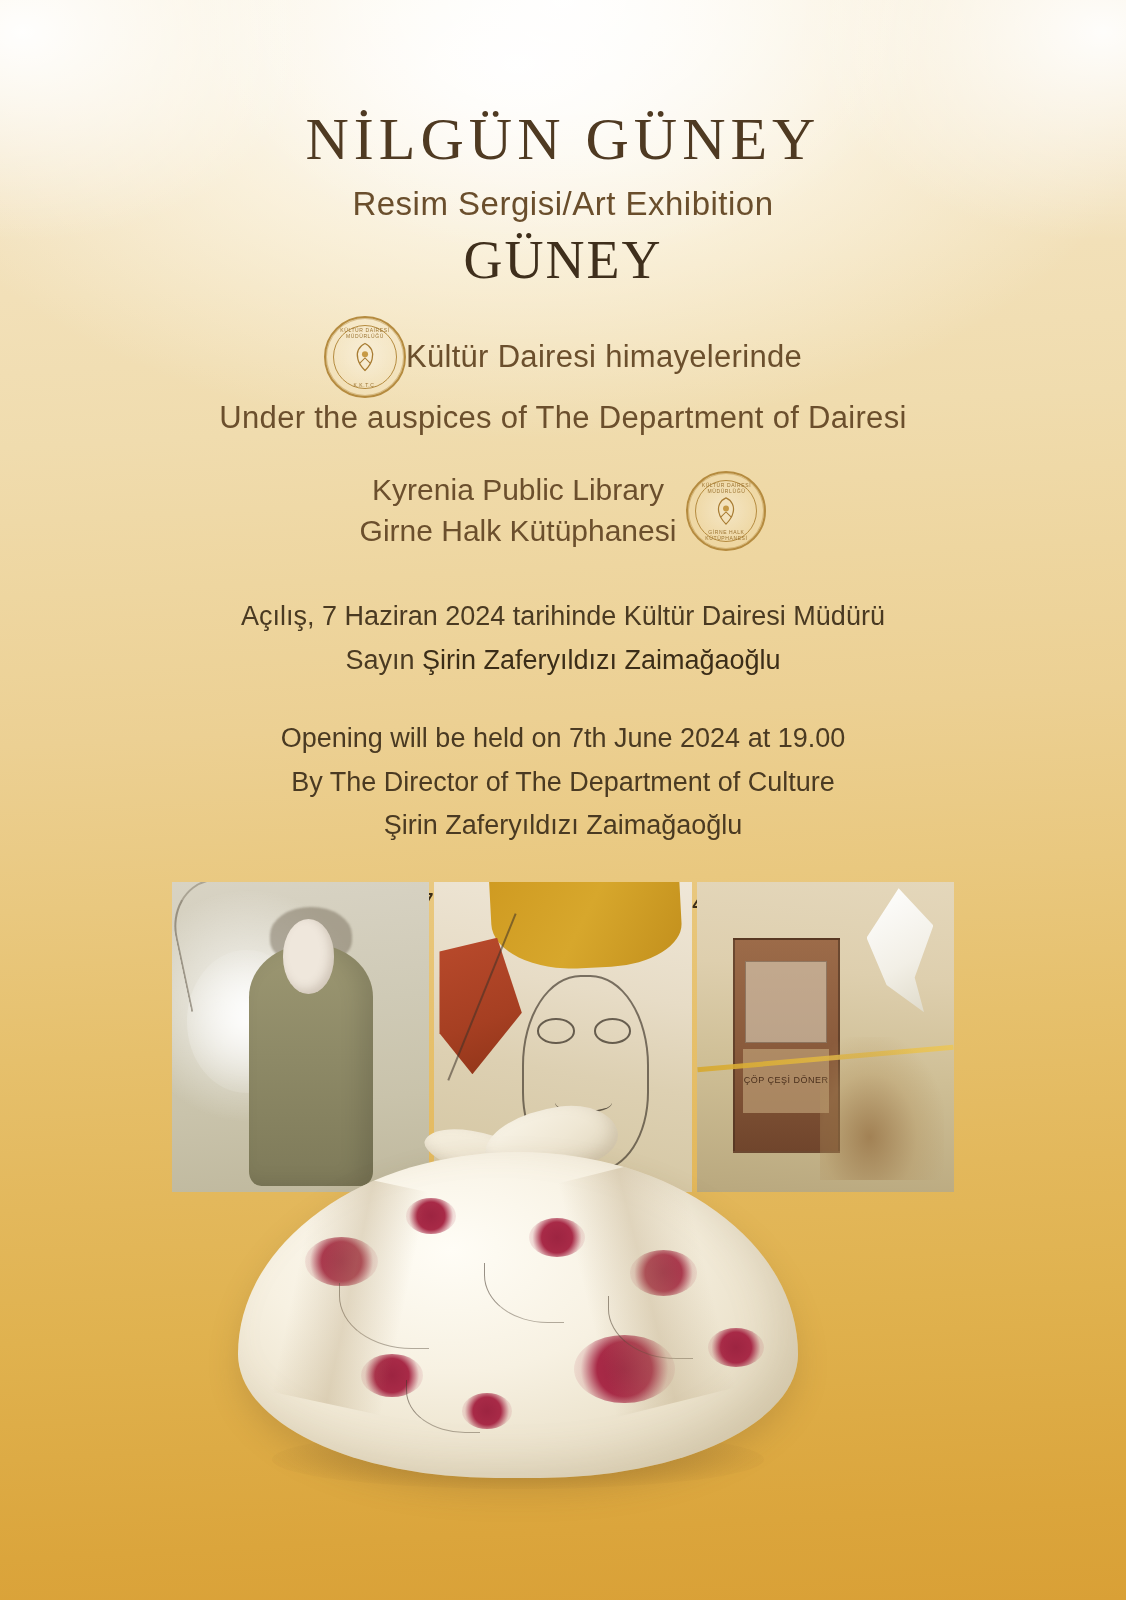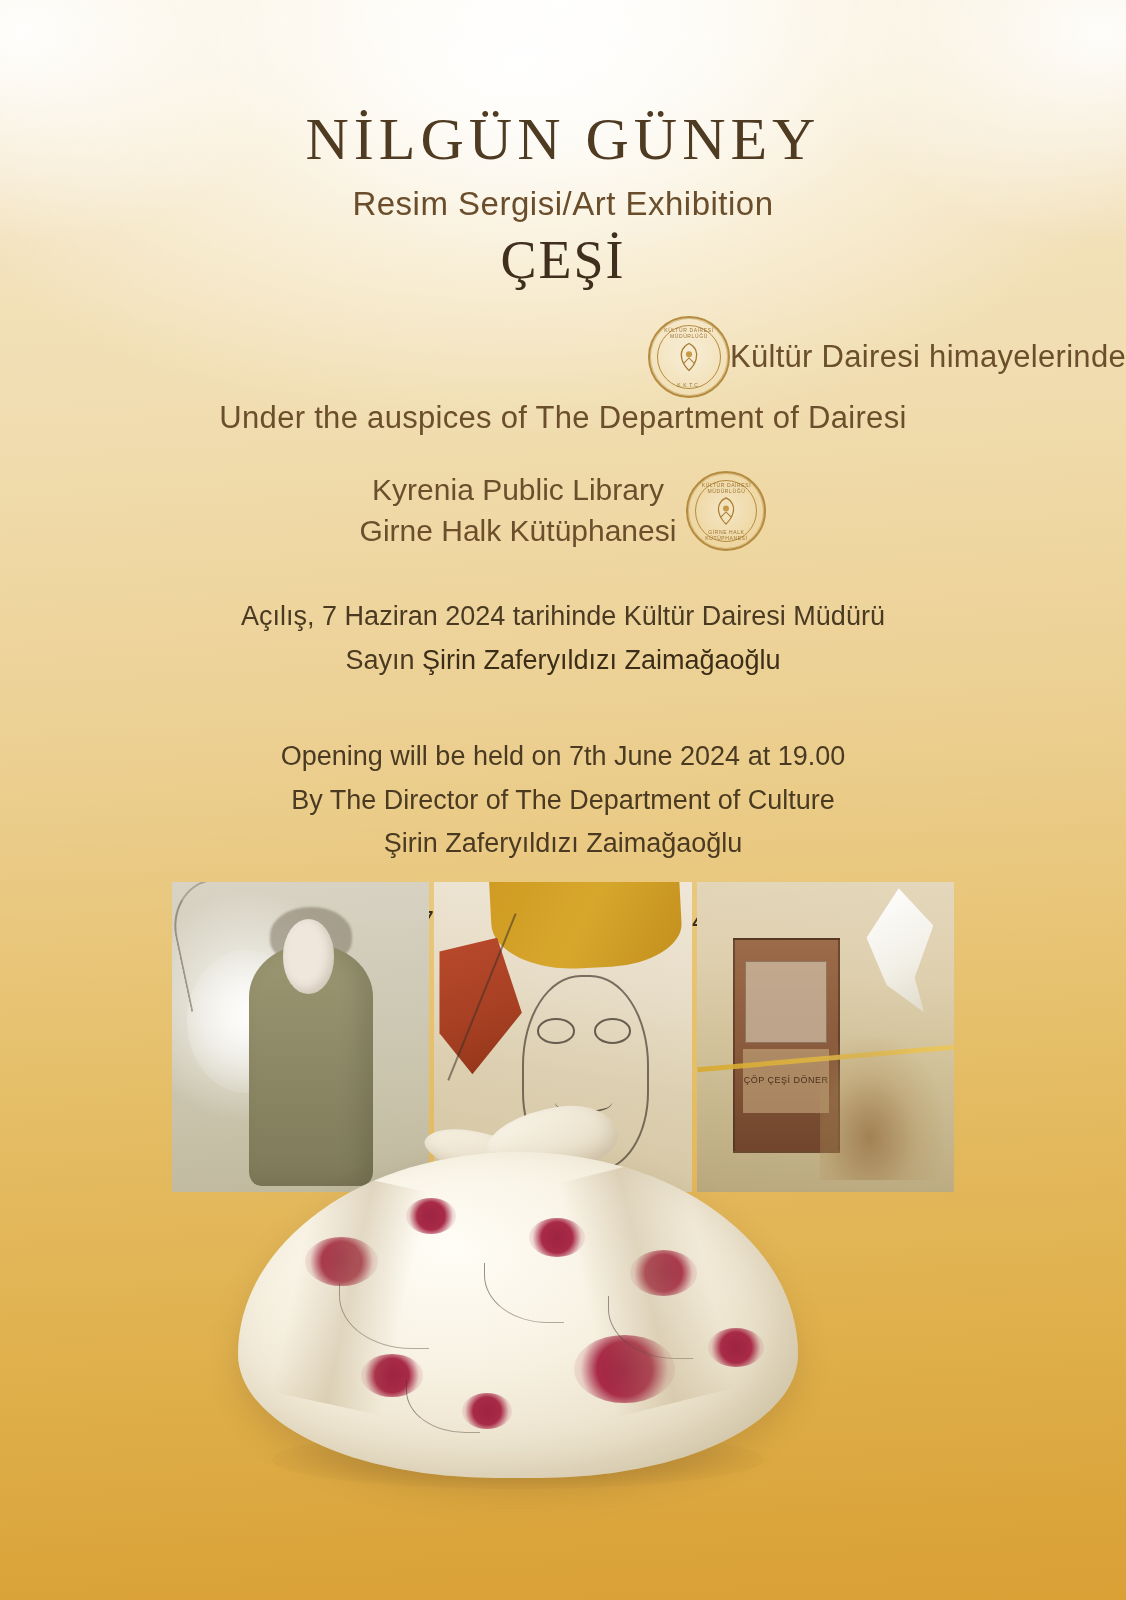--- a/index.html
+++ b/index.html
@@ -86,21 +86,21 @@
 
   
   .auspices {
     margin-top: 26px;
     position: relative;
     display: block;
   }
   .auspices-line1-row {
     display: flex;
     align-items: center;
-    justify-content: flex-end;
+    justify-content: center;
     gap: 0;
   }
   .auspices-line1 {
     font-size: 31px;
     color: #6b4f2d;
     letter-spacing: 0.3px;
   }
   .auspices-line2 {
     margin-top: 2px;
     font-size: 31px;
@@ -169,21 +169,21 @@
     margin-top: 44px;
     font-size: 27px;
     color: #4a3a22;
     line-height: 1.62;
   }
   .details .strong {
     font-weight: 400;
     color: #3b2d18;
   }
   .details-en {
-    margin-top: 52px;
+    margin-top: 34px;
     font-size: 27px;
     color: #4a3a22;
     line-height: 1.62;
   }
   .dates {
     margin-top: 40px;
     font-size: 27px;
     color: #3b2d18;
   }
 
@@ -462,21 +462,21 @@
 <body>
 
 <div class="poster">
 
   <div class="content">
 
     <h1 class="artist-name">NİLGÜN GÜNEY</h1>
 
     <div class="subtitle">Resim Sergisi/Art Exhibition</div>
 
-    <h2 class="exhibition-title">ÇEŞİ</h2>
+    <h2 class="exhibition-title">GÜNEY</h2>
 
     <div class="auspices">
       <div class="auspices-line1-row">
         <div class="seal seal-a">
           <div class="ring-inner"></div>
           <div class="seal-text-top">KÜLTÜR DAİRESİ MÜDÜRLÜĞÜ</div>
           <svg class="seal-figure" viewBox="0 0 40 40">
             <path d="M20 5 C13 8, 10 15, 12 22 C13 27, 17 32, 20 35 C23 32, 27 27, 28 22 C30 15, 27 8, 20 5 Z" fill="none" stroke="#a87c33" stroke-width="1.4"></path>
             <circle cx="20" cy="17" r="3.4" fill="#c79a45"></circle>
             <path d="M14 27 L20 21 L26 27" fill="none" stroke="#a87c33" stroke-width="1.2"></path>

